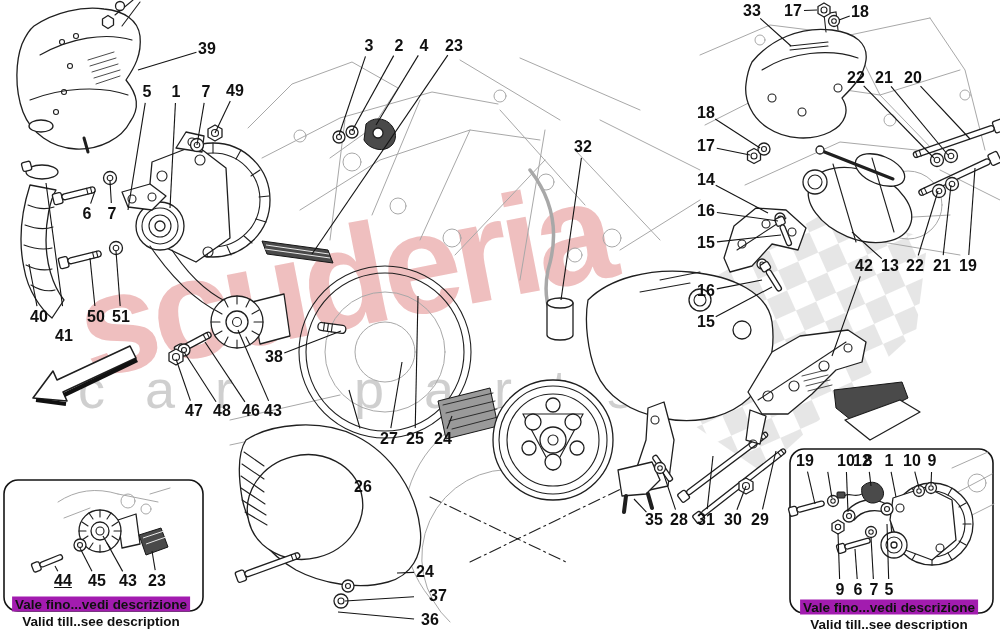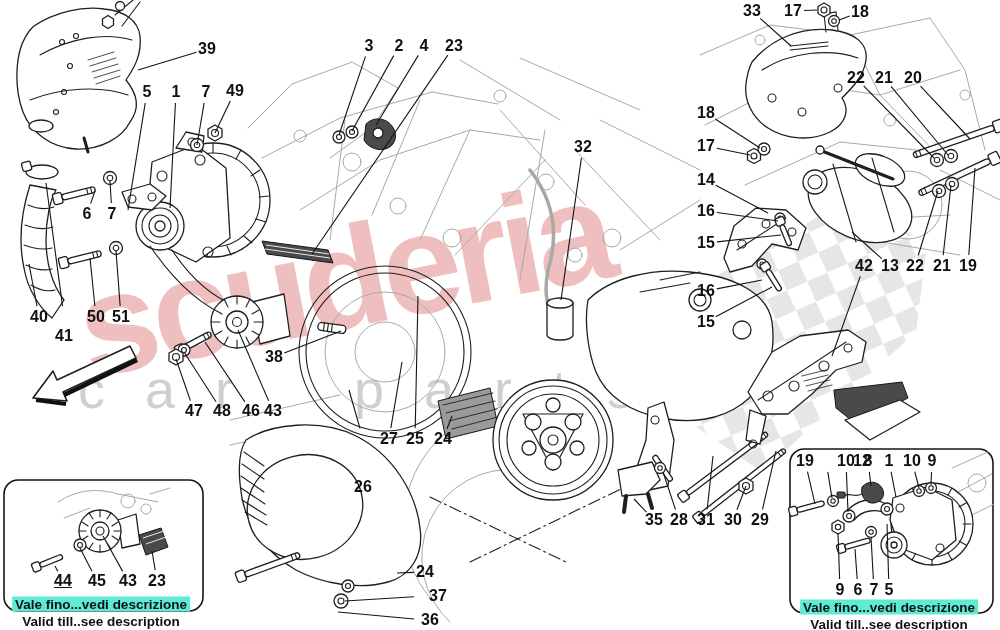--- a/index.html
+++ b/index.html
@@ -16,21 +16,21 @@
   .l{fill:none;stroke:#1f1f1f;stroke-width:1.1;stroke-linecap:round;}
   .g{fill:none;stroke:#a8a8a8;stroke-width:1;stroke-linecap:round;}
   .d{fill:#4a4a4a;stroke:#161616;stroke-width:1;}
   .wl{fill:none;stroke:#e8e8e8;stroke-width:1;}
   .ldr{stroke:#141414;stroke-width:1.1;}
   .callout{position:absolute;transform:translate(-50%,-50%);
            font:bold 16px "Liberation Sans",sans-serif;color:#101010;line-height:1;
            white-space:nowrap;}
   .note{position:absolute;transform:translate(-50%,-50%);
         font:bold 13.5px "Liberation Sans",sans-serif;color:#101010;
-        white-space:nowrap;background:#5eead4;padding:0 3px;}
+        white-space:nowrap;background:#a21caf;padding:0 3px;}
 </style>
 </head>
 <body>
 
 <div id="stage">
 
   <div id="wm-brand">scuderia</div>
   <div id="wm-sub">car parts</div>
 
   <svg id="art" width="1000" height="630" viewBox="0 0 1000 630">

